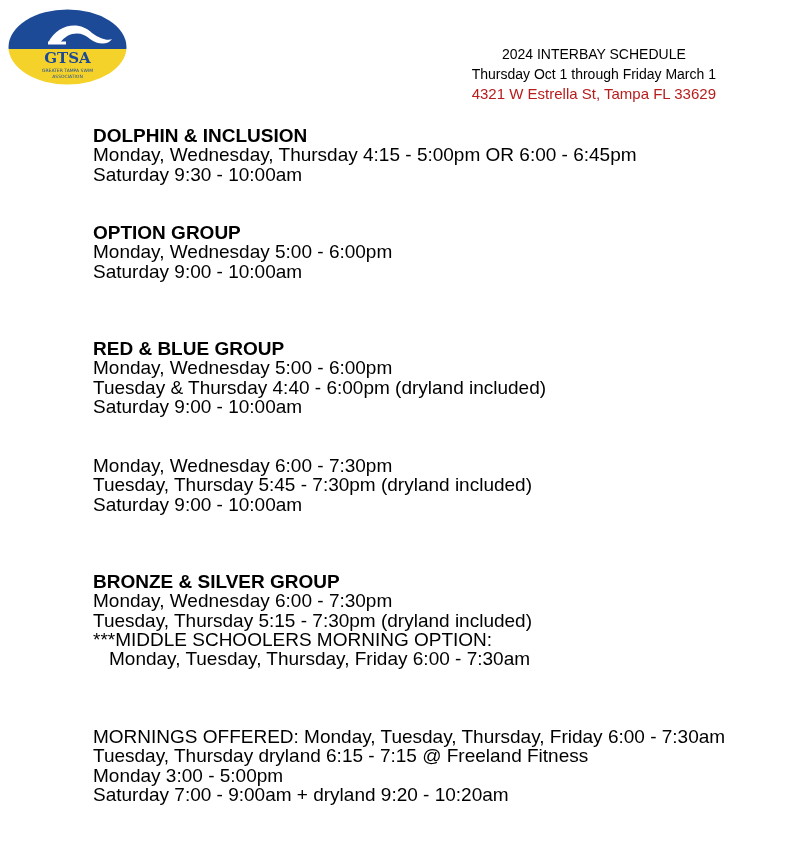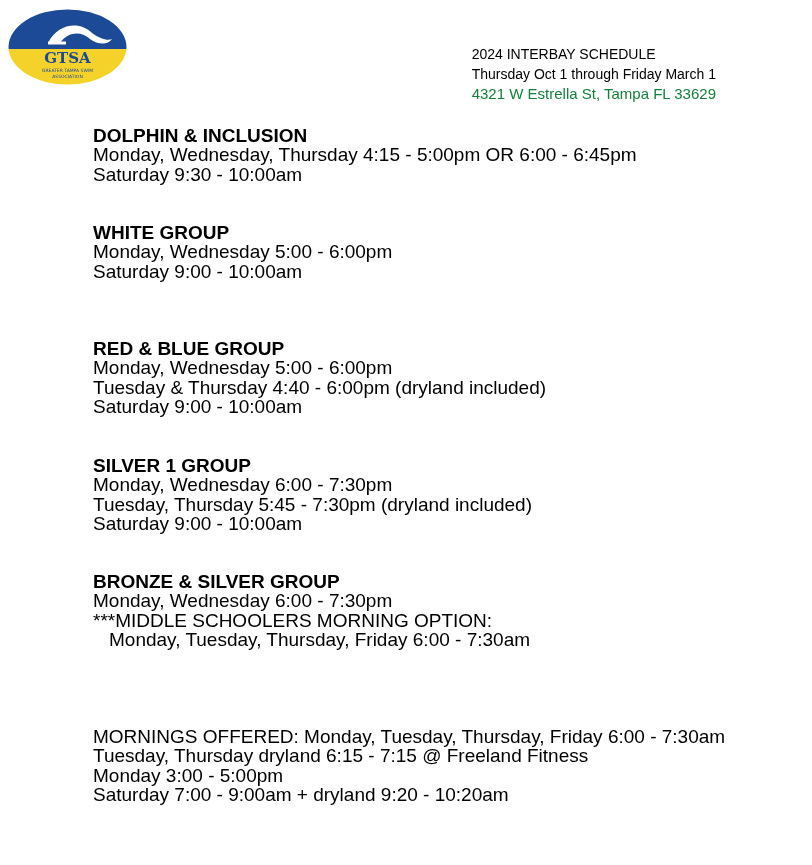--- a/index.html
+++ b/index.html
@@ -1,20 +1,20 @@
 <!DOCTYPE html>
 <html><head>
 <meta charset="utf-8">
 <style>
   html, body { margin:0; padding:0; background:#ffffff; }
   body { width:812px; height:865px; position:relative; overflow:hidden;
          font-family:"Liberation Sans", sans-serif; color:#000; }
   .logo { position:absolute; left:8px; top:9px; width:119px; height:76px; }
-  .header { position:absolute; right:96px; top:45px; text-align:left; font-size:14px; line-height:19.5px; }
-  .header .addr { color:#15803d; font-size:15px; }
+  .header { position:absolute; right:96px; top:45px; text-align:center; font-size:14px; line-height:19.5px; }
+  .header .addr { color:#b91c1c; font-size:15px; }
   .section { position:absolute; left:93px; font-size:19px; line-height:19.3px; }
   .section .title { font-weight:bold; }
   .indent { padding-left:16px; }
 </style>
 </head>
 <body>
 
 <div class="logo">
   <svg width="119" height="76" viewBox="0 0 119 76">
     <defs>
@@ -40,42 +40,42 @@
   <div class="addr">4321 W Estrella St, Tampa FL 33629</div>
 </div>
 
 <div class="section" style="top:126px">
   <div class="title">DOLPHIN &amp; INCLUSION</div>
   <div>Monday, Wednesday, Thursday 4:15 - 5:00pm OR 6:00 - 6:45pm</div>
   <div>Saturday 9:30 - 10:00am</div>
 </div>
 
 <div class="section" style="top:223px">
-  <div class="title">WHITE GROUP</div>
+  <div class="title">OPTION GROUP</div>
   <div>Monday, Wednesday 5:00 - 6:00pm</div>
   <div>Saturday 9:00 - 10:00am</div>
 </div>
 
 <div class="section" style="top:339px">
   <div class="title">RED &amp; BLUE GROUP</div>
   <div>Monday, Wednesday 5:00 - 6:00pm</div>
   <div>Tuesday &amp; Thursday 4:40 - 6:00pm (dryland included)</div>
   <div>Saturday 9:00 - 10:00am</div>
 </div>
 
 <div class="section" style="top:456px">
-  <div class="title">SILVER 1 GROUP</div>
   <div>Monday, Wednesday 6:00 - 7:30pm</div>
   <div>Tuesday, Thursday 5:45 - 7:30pm (dryland included)</div>
   <div>Saturday 9:00 - 10:00am</div>
 </div>
 
 <div class="section" style="top:572px">
   <div class="title">BRONZE &amp; SILVER GROUP</div>
   <div>Monday, Wednesday 6:00 - 7:30pm</div>
+  <div>Tuesday, Thursday 5:15 - 7:30pm (dryland included)</div>
   <div>***MIDDLE SCHOOLERS MORNING OPTION:</div>
   <div class="indent">Monday, Tuesday, Thursday, Friday 6:00 - 7:30am</div>
 </div>
 
 <div class="section" style="top:727px">
   <div>MORNINGS OFFERED: Monday, Tuesday, Thursday, Friday 6:00 - 7:30am</div>
   <div>Tuesday, Thursday dryland 6:15 - 7:15 @ Freeland Fitness</div>
   <div>Monday 3:00 - 5:00pm</div>
   <div>Saturday 7:00 - 9:00am + dryland 9:20 - 10:20am</div>
 </div>

